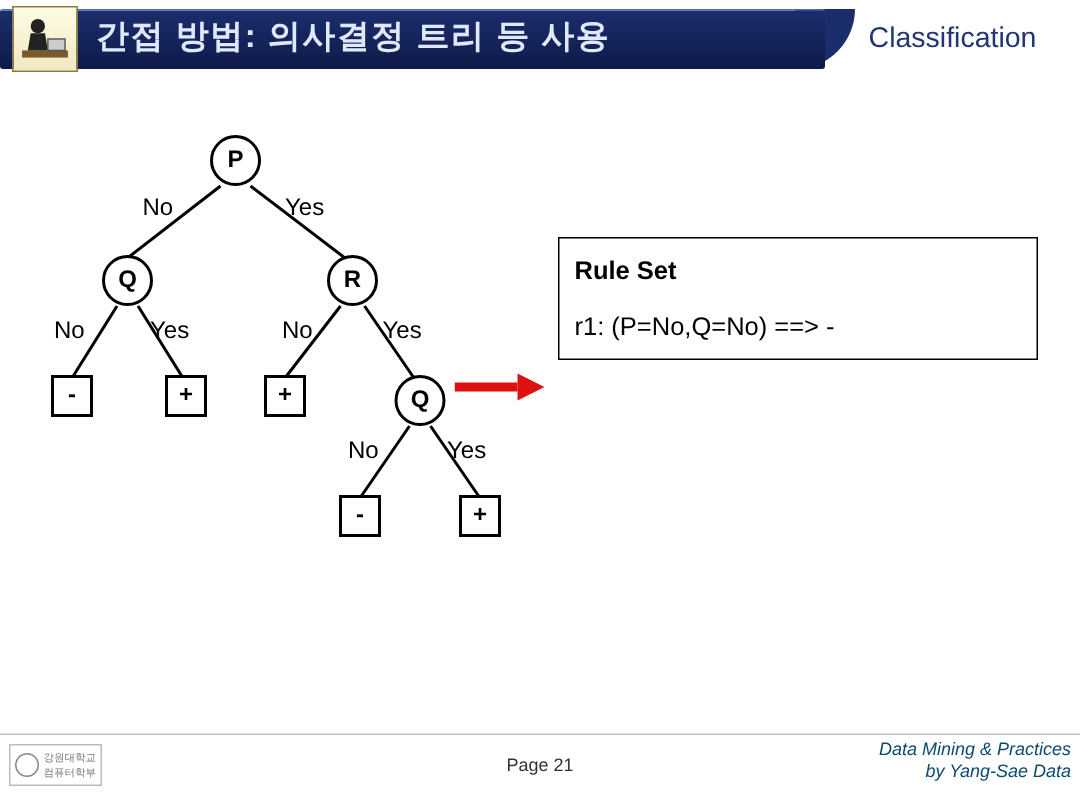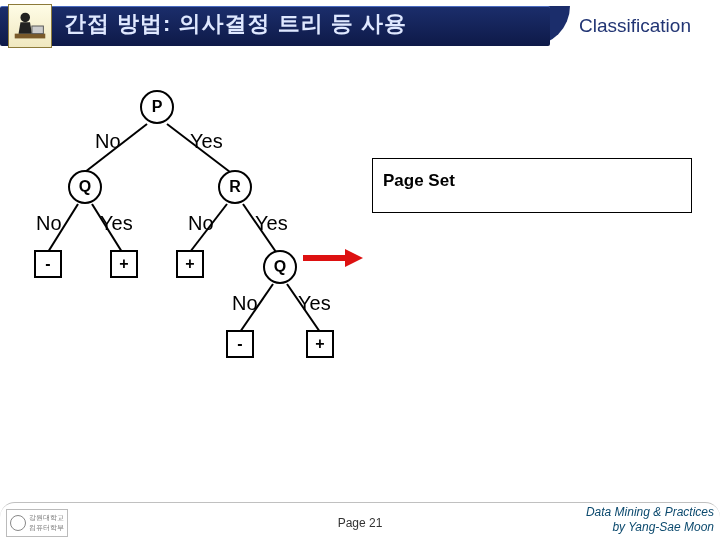--- a/index.html
+++ b/index.html
@@ -94,21 +94,21 @@
     width: 28px;
     height: 28px;
     border: 2px solid #000;
     text-align: center;
     line-height: 24px;
     background: #fff;
     font-weight: bold;
   }
   .edge-label {
     position: absolute;
-    font-size: 20px;
+    font-size: 16px;
     color: #000;
   }
   .tree svg {
     position: absolute;
     left: 0; top: 0;
     width: 300px;
     height: 340px;
     overflow: visible;
   }
 
@@ -131,24 +131,23 @@
     padding: 8px 10px;
     font-family: Arial, sans-serif;
     font-size: 17px;
     line-height: 1.6;
     background: #fff;
   }
   .rulebox .ttl { font-weight: bold; margin-bottom: 10px; }
 
   .footer {
     position: absolute;
-    bottom: 0; left: 0; right: 0;
+    bottom: 13px; left: 0; right: 0;
     height: 38px;
     border-top: 1px solid #c0c0c0;
-    border-radius: 15px;
   }
   .footer-logo {
     position: absolute;
     left: 6px;
     bottom: 3px;
     width: 62px;
     height: 28px;
     border: 1px solid #bbb;
     display:flex;align-items:center;justify-content:center;
     font-size:7px;color:#777;gap:3px;
@@ -229,26 +228,27 @@
 </div>
 
 <div class="arrow">
   <svg viewBox="0 0 60 20">
     <line x1="0" y1="10" x2="42" y2="10" stroke="#d11" stroke-width="6"></line>
     <polygon points="42,1 60,10 42,19" fill="#d11"></polygon>
   </svg>
 </div>
 
 <div class="rulebox">
-  <div class="ttl">Page Set</div>
+  <div class="ttl">Rule Set</div>
+  <div>r1: (P=No,Q=No) ==&gt; -</div>
 </div>
 
 <div class="footer">
   <div class="footer-logo">
     <div class="circ"></div>
     <div>강원대학교<br>컴퓨터학부</div>
   </div>
   <div class="page-num">Page 21</div>
   <div class="footer-right">
     <div>Data Mining &amp; Practices</div>
-    <div>by Yang-Sae Moon</div>
+    <div>by Yang-Sae Data</div>
   </div>
 </div>
 
 </body></html>

